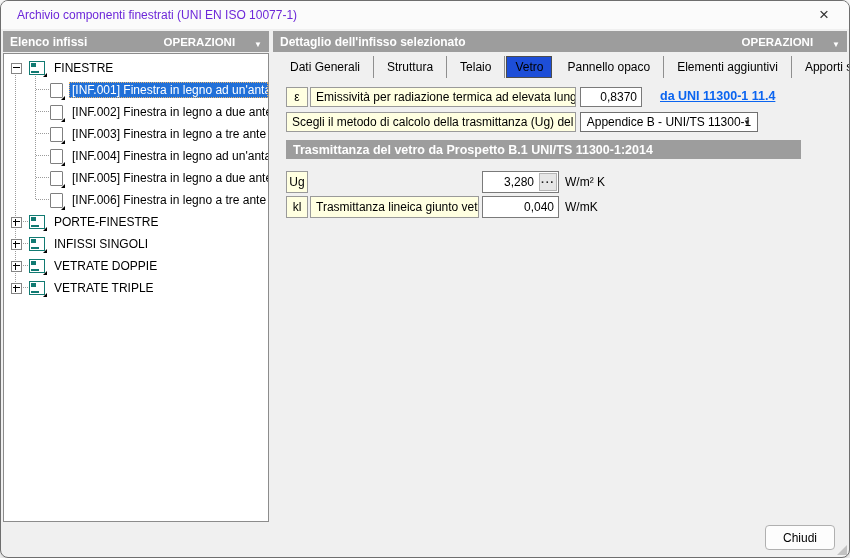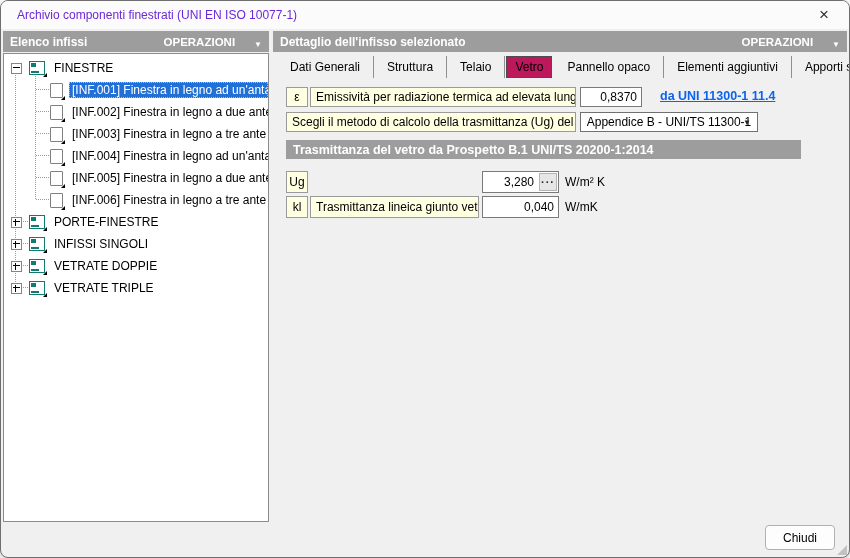--- a/index.html
+++ b/index.html
@@ -43,21 +43,21 @@
   .page-icon{width:11px;height:13px;border:1px solid #7f7f7f;border-radius:1px;background:#fff;position:relative;
              margin-right:6px;flex:none;z-index:2;}
   .page-icon::after{content:"";position:absolute;right:-3px;bottom:-3px;width:0;height:0;
                     border-bottom:4px solid #000;border-left:4px solid transparent;}
   .tree-label{flex:1;padding:1px 3px;white-space:nowrap;overflow:hidden;}
   .tree-label.selected{background:var(--selection_blue,#2170d8);color:#fff;outline:1px dotted #e8b36a;outline-offset:-1px;}
   
   .right-panel{position:absolute;left:272px;top:30px;right:2px;bottom:2px;}
   .tabstrip{position:absolute;left:0;right:0;top:23px;height:26px;display:flex;align-items:center;padding-left:4px;}
   .tab{font-size:12px;color:#000;padding:0 13px;line-height:22px;border-right:1px solid #8f8f8f;white-space:nowrap;}
-  .tab.active{border:1px solid #4d4d4d;background:#be185d;line-height:20px;margin:0 2px 0 1px;padding:0 8px;}
+  .tab.active{border:1px solid #4d4d4d;background:#1d4ed8;line-height:20px;margin:0 2px 0 1px;padding:0 8px;}
   .r-content{position:absolute;left:13px;right:4px;top:55px;bottom:40px;}
   .frow{position:absolute;left:0;right:0;}
   .sym{position:absolute;left:0;top:0;bottom:0;width:22px;background:var(--label_yellow,#ffffe1);
        border:1px solid #9a9a9a;box-sizing:border-box;display:flex;align-items:center;justify-content:center;
        font-size:12px;}
   .ylabel{position:absolute;top:0;bottom:0;background:var(--label_yellow,#ffffe1);border:1px solid #9a9a9a;
           box-sizing:border-box;display:flex;align-items:center;padding-left:5px;font-size:12px;white-space:nowrap;
           overflow:hidden;}
   .vbox{position:absolute;top:0;bottom:0;background:#fff;border:1px solid #7a7a7a;box-sizing:border-box;
         display:flex;align-items:center;justify-content:flex-end;padding-right:4px;font-size:12px;}
@@ -191,21 +191,21 @@
         </div>
 
         <div class="frow" style="top:26px;height:20px;">
           <span class="ylabel" style="left:0;width:290px;">Scegli il metodo di calcolo della trasmittanza (Ug) del vetro:</span>
           <span class="combo" style="left:294px;width:178px;">
             <span>Appendice B - UNI/TS 11300-1</span>
             <span class="carrow">▼</span>
           </span>
         </div>
 
-        <div class="section-bar" style="top:54px;height:19px;left:0;width:515px;">Trasmittanza del vetro da Prospetto B.1 UNI/TS 20200-1:2014</div>
+        <div class="section-bar" style="top:54px;height:19px;left:0;width:515px;">Trasmittanza del vetro da Prospetto B.1 UNI/TS 11300-1:2014</div>
 
         <div class="frow" style="top:85px;height:22px;">
           <span class="sym">Ug</span>
           <span class="vbox" style="left:196px;width:77px;padding-right:24px;">
             <span>3,280</span>
             <span class="more-btn">
               <span>···</span>
             </span>
           </span>
           <span class="unit" style="left:279px;">W/m² K</span>

